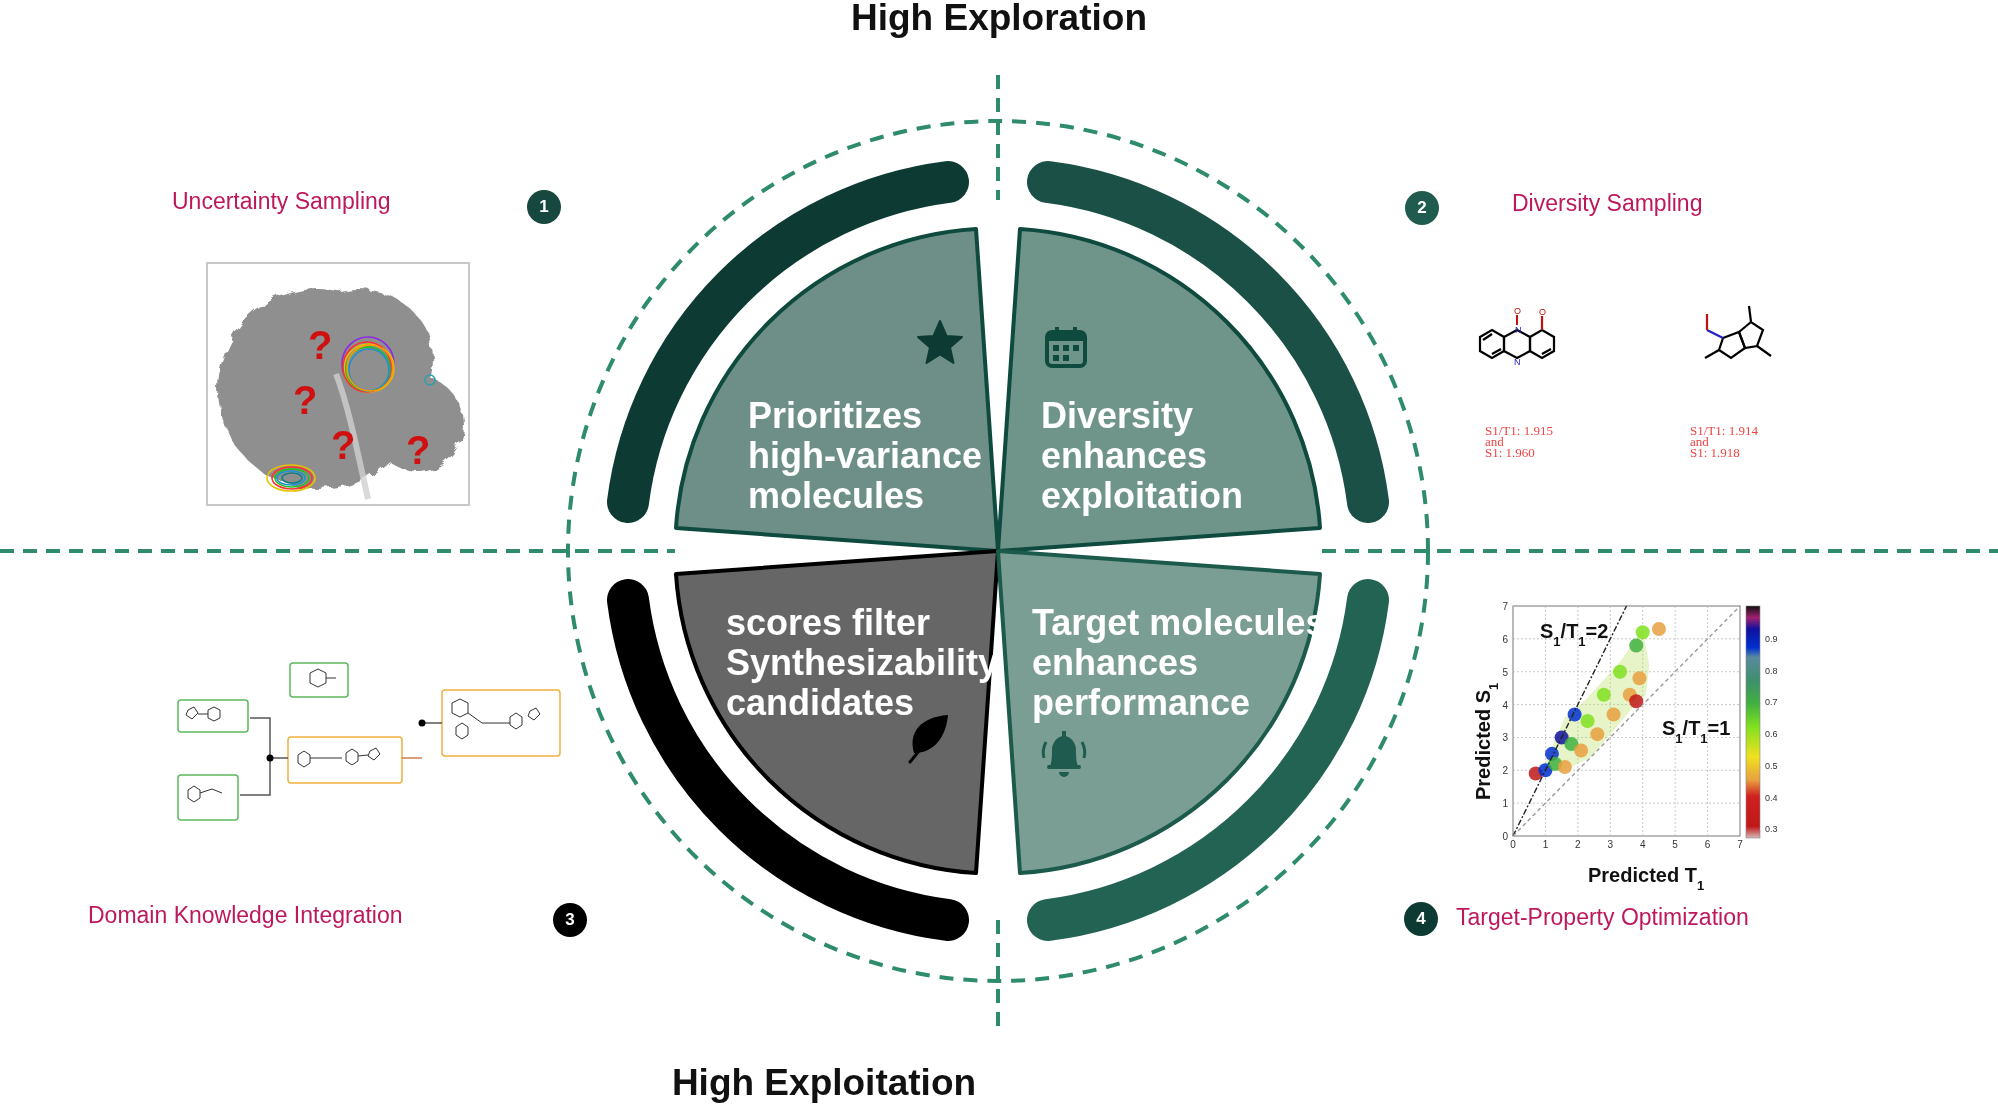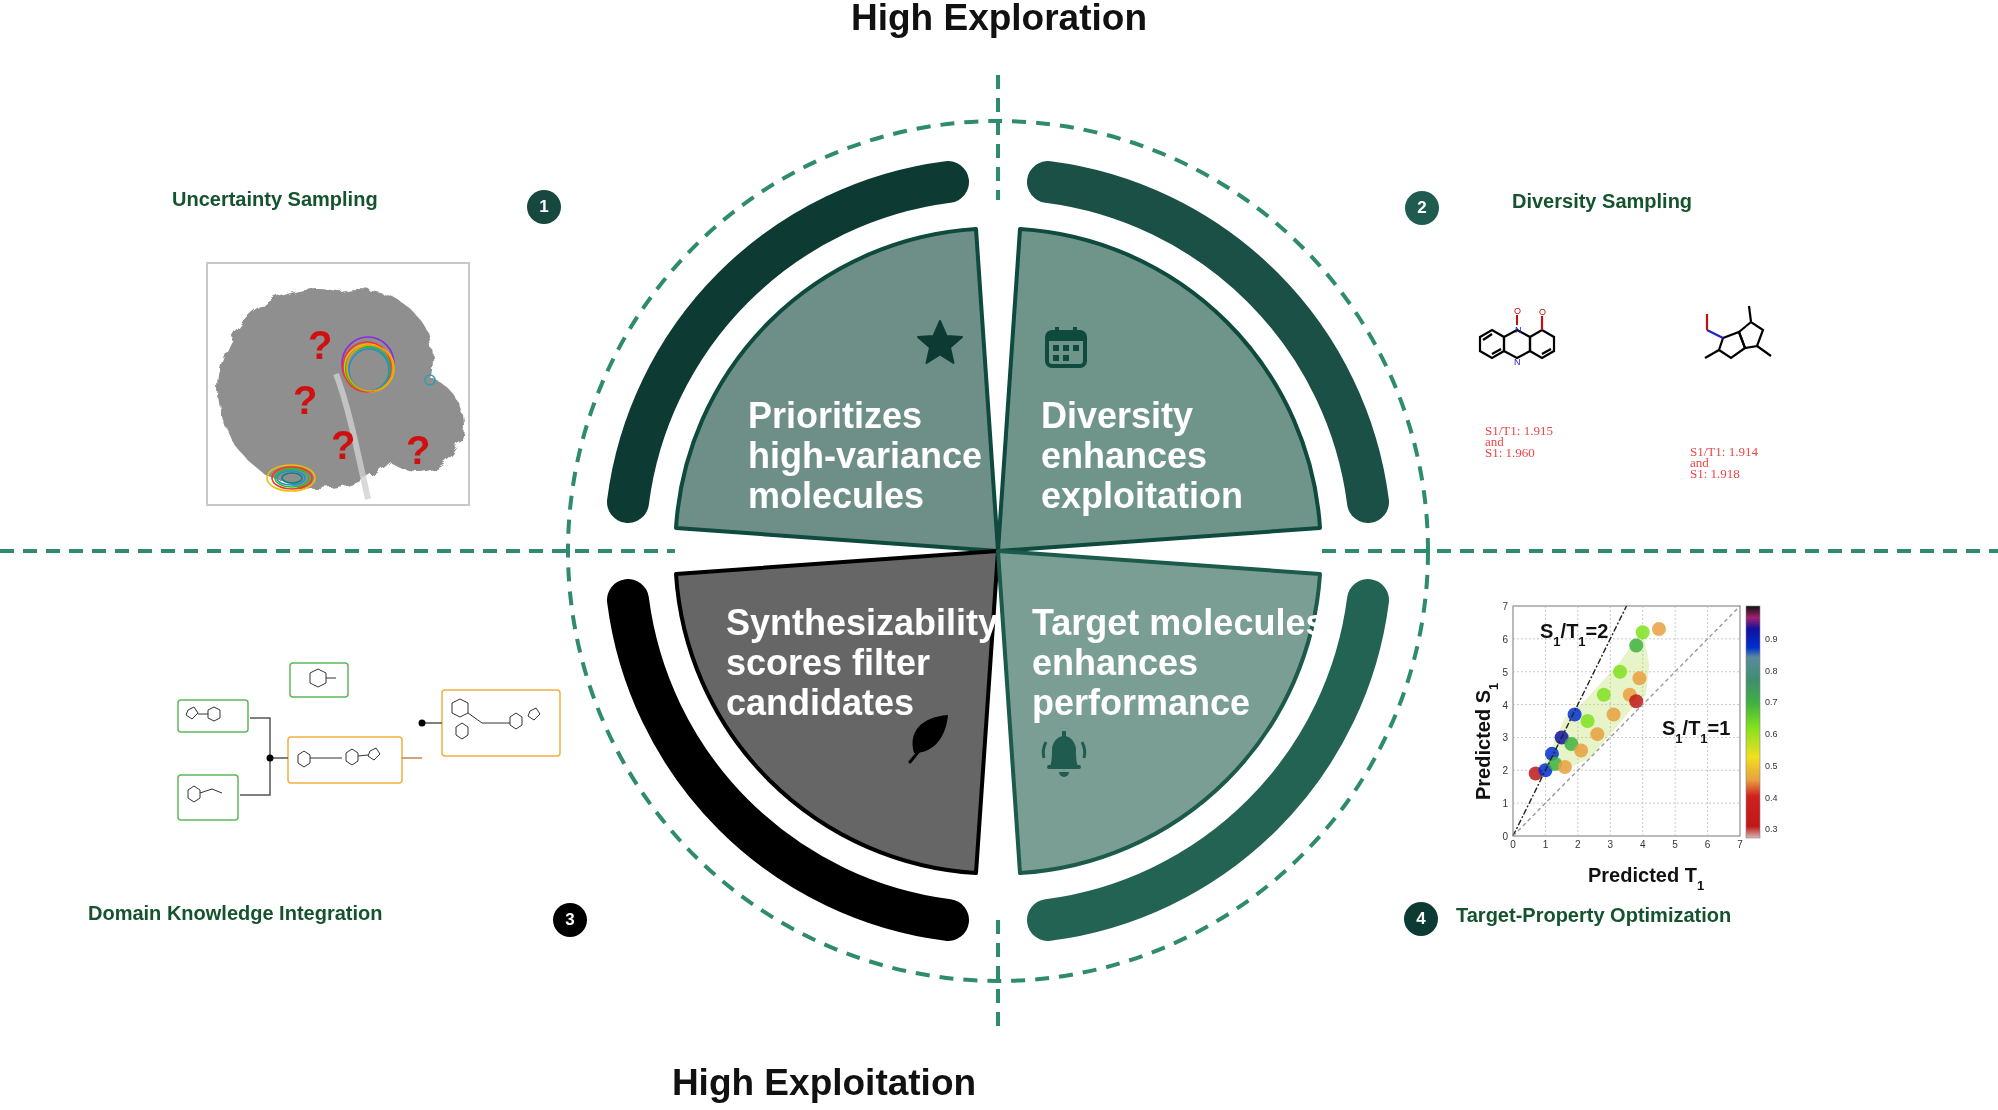--- a/index.html
+++ b/index.html
@@ -1,19 +1,19 @@
 <!DOCTYPE html>
 <html><head>
 <meta charset="utf-8">
 <style>
   html, body { margin:0; padding:0; background:#ffffff; }
   body { width:1998px; height:1110px; position:relative; overflow:hidden; font-family:"Liberation Sans", sans-serif; color:#111; }
   .abs { position:absolute; }
   .axis-title { font-weight:bold; font-size:37px; color:#111; white-space:nowrap; }
-  .sec-title { font-weight:bold; font-size:20px; color:#14532d; white-space:nowrap; }
+  .sec-title { font-weight:normal; font-size:23px; color:#be185d; white-space:nowrap; }
   .badge { width:34px; height:34px; border-radius:50%; color:#fff; font-weight:bold; font-size:17px; display:flex; align-items:center; justify-content:center; }
   .seg-text { font-weight:bold; font-size:36px; line-height:40px; color:#ffffff; white-space:nowrap; }
   svg text { font-family:"Liberation Sans", sans-serif; }
   .mol-caption { font-family:"Liberation Serif", serif; font-size:13px; color:#ef4444; text-align:left; line-height:11px; }
 </style>
 </head>
 <body>
 
 <svg class="abs" style="left:0;top:0" width="1998" height="1110">
 
@@ -66,22 +66,22 @@
   <div>Prioritizes</div>
   <div>high-variance</div>
   <div>molecules</div>
 </div>
 <div class="abs seg-text" style="left:1041px;top:396px;">
   <div>Diversity</div>
   <div>enhances</div>
   <div>exploitation</div>
 </div>
 <div class="abs seg-text" style="left:726px;top:603px;">
+  <div>scores filter</div>
   <div>Synthesizability</div>
-  <div>scores filter</div>
   <div>candidates</div>
 </div>
 <div class="abs seg-text" style="left:1032px;top:603px;">
   <div>Target molecules</div>
   <div>enhances</div>
   <div>performance</div>
 </div>
 
 <div class="abs axis-title" style="left:0;width:1998px;text-align:center;top:-3px;">High Exploration</div>
 <div class="abs axis-title" style="left:0;width:1648px;text-align:center;top:1062px;">High Exploitation</div>
@@ -156,21 +156,21 @@
   <g fill="none" stroke="#000" stroke-width="2.2">
     <polygon points="28,48 44,42 50,58 36,68 24,60"></polygon>
     <polygon points="44,42 56,32 68,40 62,56 50,58"></polygon>
     <line x1="24" y1="60" x2="10" y2="68"></line>
     <line x1="56" y1="32" x2="54" y2="16"></line>
     <line x1="62" y1="56" x2="76" y2="66"></line>
     <line x1="28" y1="48" x2="12" y2="40" stroke="#2020d0"></line>
     <line x1="12" y1="40" x2="12" y2="24" stroke="#c01010"></line>
   </g>
 </svg>
-<div class="abs mol-caption" style="left:1690px;top:446px;width:140px;">
+<div class="abs mol-caption" style="left:1690px;top:425px;width:140px;">
   <div>S1/T1: 1.914</div>
   <div>and</div>
   <div>S1: 1.918</div>
 </div>
 
 <svg class="abs" style="left:170px;top:655px" width="400" height="170">
 
   <rect x="120" y="8" width="58" height="34" rx="3" fill="#fff" stroke="#5cb85c" stroke-width="1.5"></rect>
   <rect x="8" y="45" width="70" height="32" rx="3" fill="#fff" stroke="#5cb85c" stroke-width="1.5"></rect>
   <rect x="8" y="120" width="60" height="45" rx="3" fill="#fff" stroke="#5cb85c" stroke-width="1.5"></rect>

